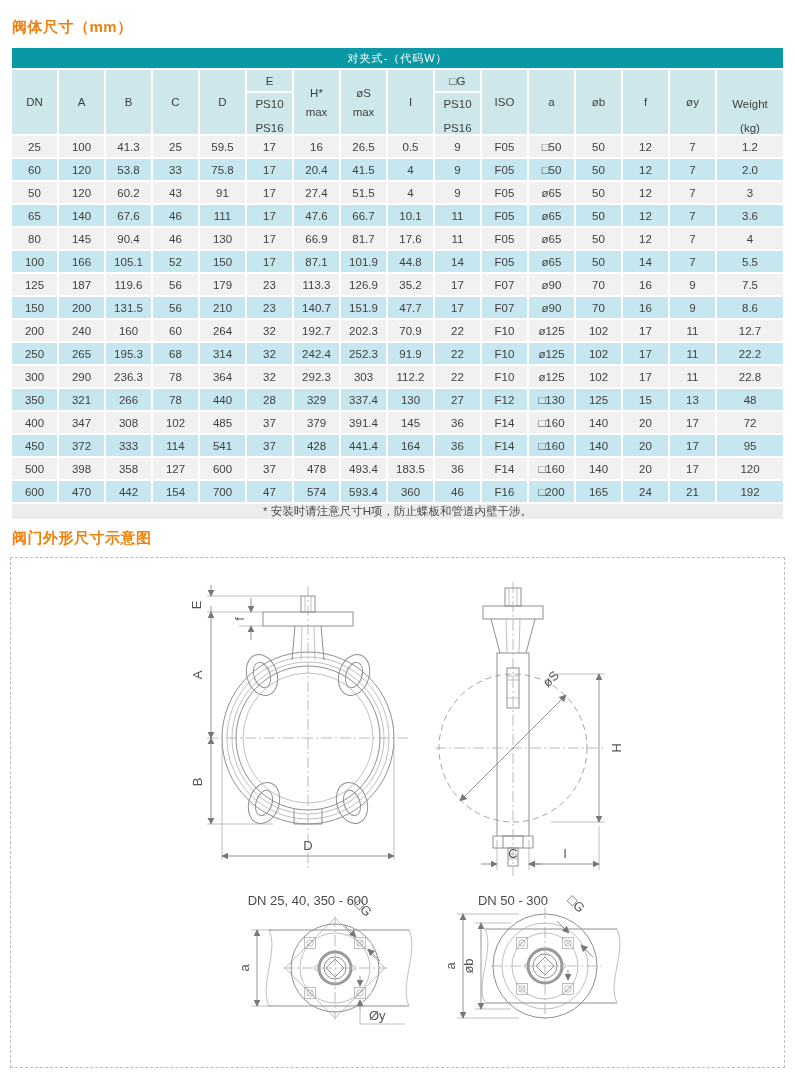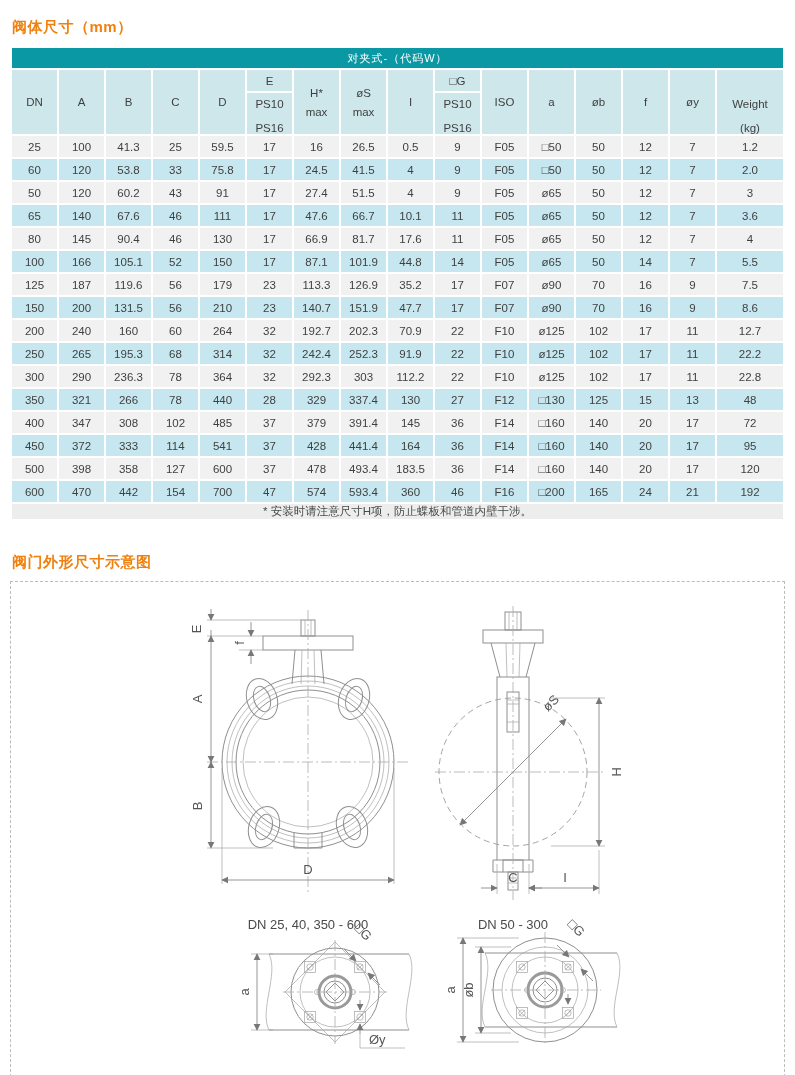--- a/index.html
+++ b/index.html
@@ -143,21 +143,21 @@
           <td>7</td>
           <td>1.2</td>
         </tr>
         <tr class="row-even">
           <td>60</td>
           <td>120</td>
           <td>53.8</td>
           <td>33</td>
           <td>75.8</td>
           <td>17</td>
-          <td>24.5</td>
+          <td>20.4</td>
           <td>41.5</td>
           <td>4</td>
           <td>9</td>
           <td>F05</td>
           <td>□50</td>
           <td>50</td>
           <td>12</td>
           <td>7</td>
           <td>2.0</td>
         </tr>
@@ -414,21 +414,21 @@
           <td>192</td>
         </tr>
       </tbody>
     <tfoot>
       <tr>
         <td colspan="16" class="fnote">* 安装时请注意尺寸H项，防止蝶板和管道内壁干涉。</td>
       </tr>
     </tfoot>
   </table>
 
-  <div class="section-title" style="margin-top:32px">阀门外形尺寸示意图</div>
+  <div class="section-title" style="margin-top:8px">阀门外形尺寸示意图</div>
 
   <div class="diagram-box">
     <svg width="773" height="509" viewBox="0 0 773 509">
       <defs>
         <marker id="arr" viewBox="0 0 10 10" refX="9" refY="5" markerWidth="8" markerHeight="8" orient="auto-start-reverse">
           <path d="M0,0 L10,5 L0,10 z" fill="#777"></path>
         </marker>
       </defs>
 
       <g>

